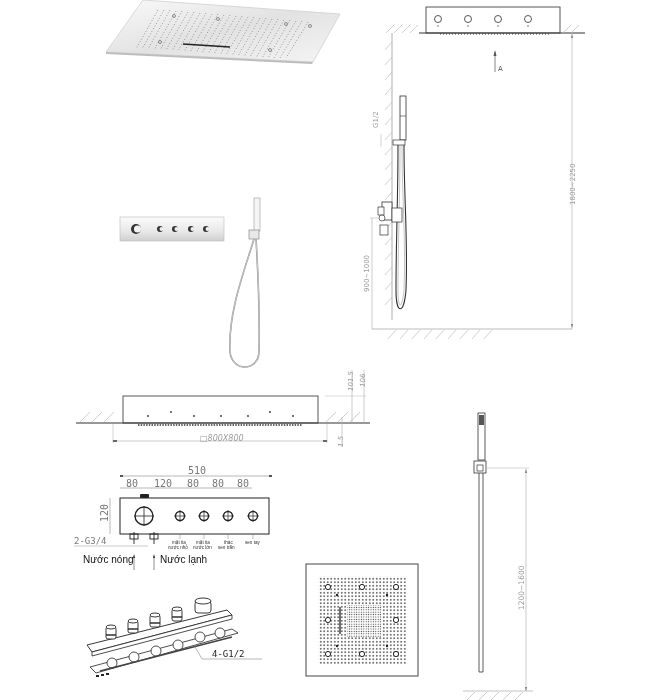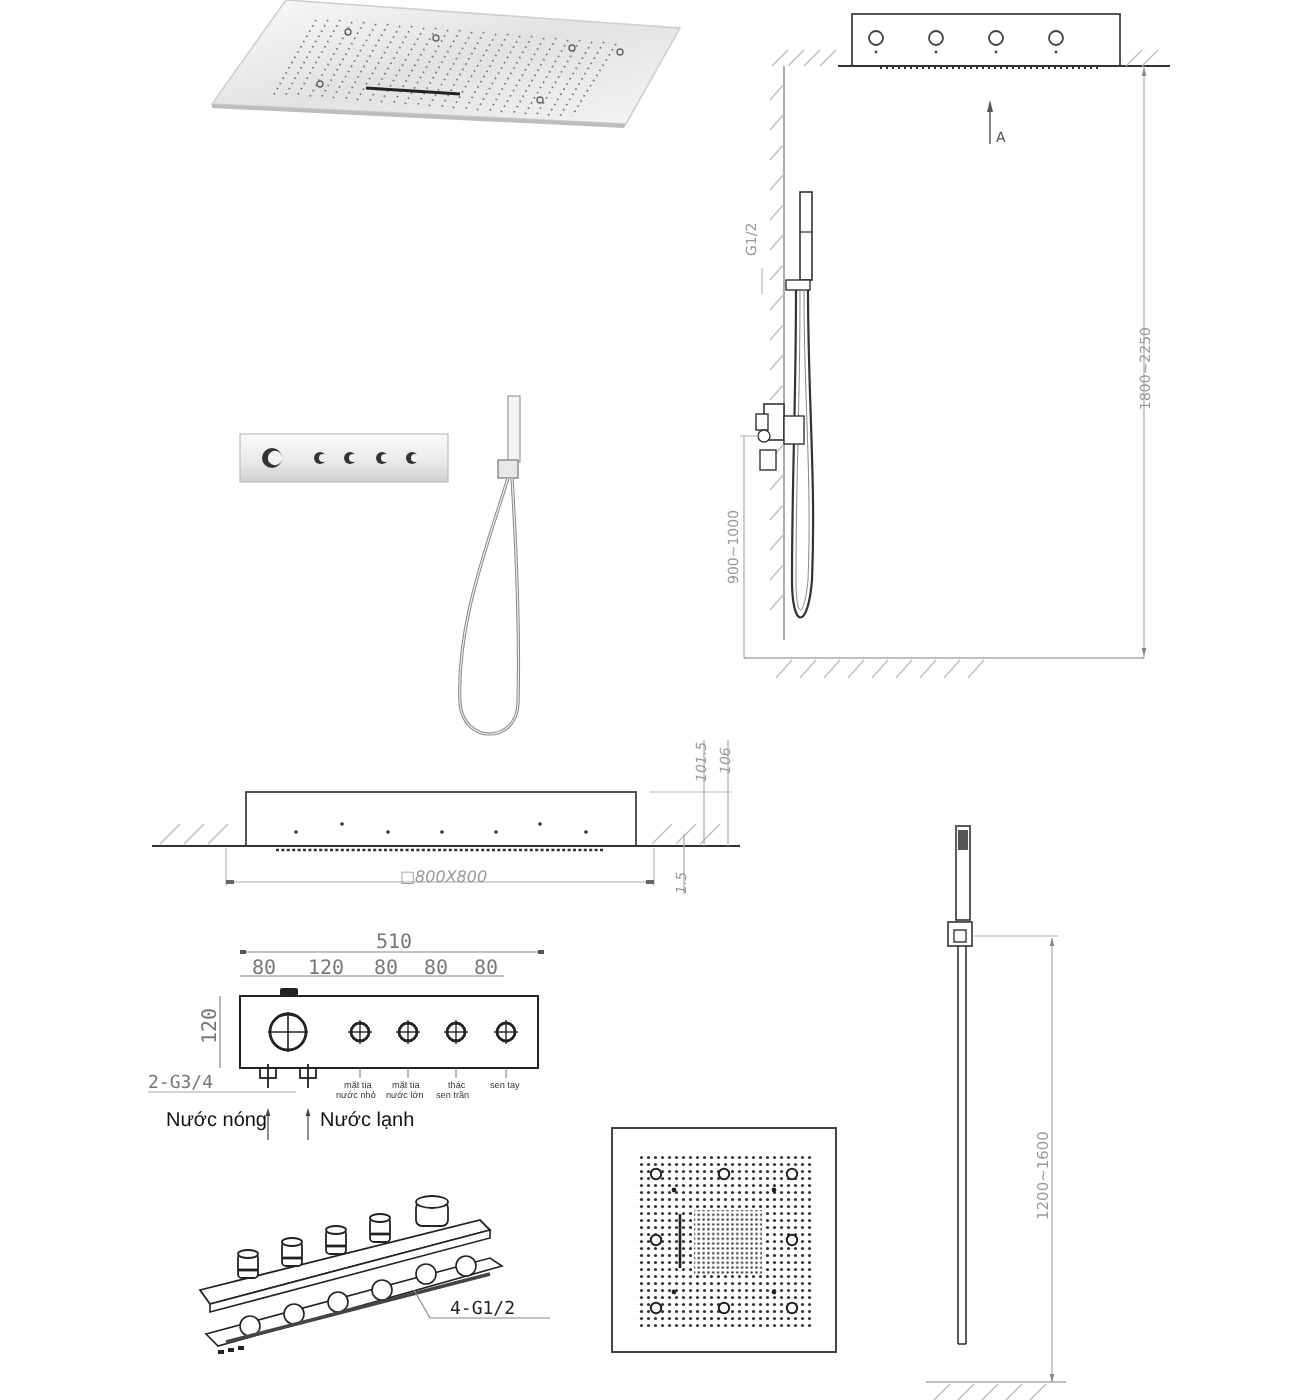--- a/index.html
+++ b/index.html
@@ -296,21 +296,21 @@
 
     <line x1="74" y1="96" x2="74" y2="110" stroke="#444" stroke-width="0.6"></line>
       <polygon points="74,94 72.8,98 75.2,98" fill="#444"></polygon>
     <line x1="94" y1="96" x2="94" y2="110" stroke="#444" stroke-width="0.6"></line>
       <polygon points="94,94 92.8,98 95.2,98" fill="#444"></polygon>
     <text x="23" y="103" class="lbl-vn">Nước nóng</text>
     <text x="100" y="103" class="lbl-vn">Nước lạnh</text>
   </svg>
 </div>
 
-<div class="panel" style="left:95px;top:595px;width:190px;height:105px;">
+<div class="panel" style="left:82px;top:595px;width:190px;height:105px;">
   <svg width="190" height="105" viewBox="0 0 190 105">
     <polygon points="5,50 145,15 150,20 10,57" fill="#fff" stroke="#222" stroke-width="0.9"></polygon>
     <polygon points="10,57 150,20 150,24 10,61" fill="#fff" stroke="#222" stroke-width="0.8"></polygon>
     <g fill="#fff" stroke="#222" stroke-width="0.9">
       <rect x="24" y="32" width="10" height="12" rx="2"></rect>
         <ellipse cx="29" cy="32" rx="5" ry="2"></ellipse>
       <rect x="46" y="26" width="10" height="12" rx="2"></rect>
         <ellipse cx="51" cy="26" rx="5" ry="2"></ellipse>
       <rect x="68" y="20" width="10" height="12" rx="2"></rect>
         <ellipse cx="73" cy="20" rx="5" ry="2"></ellipse>

